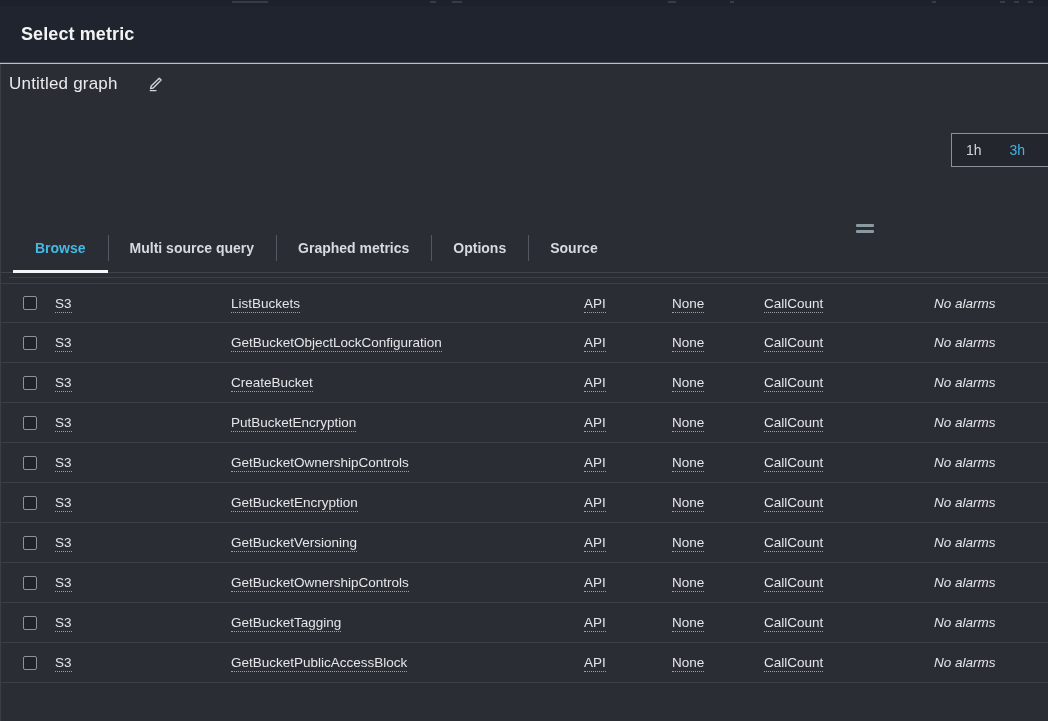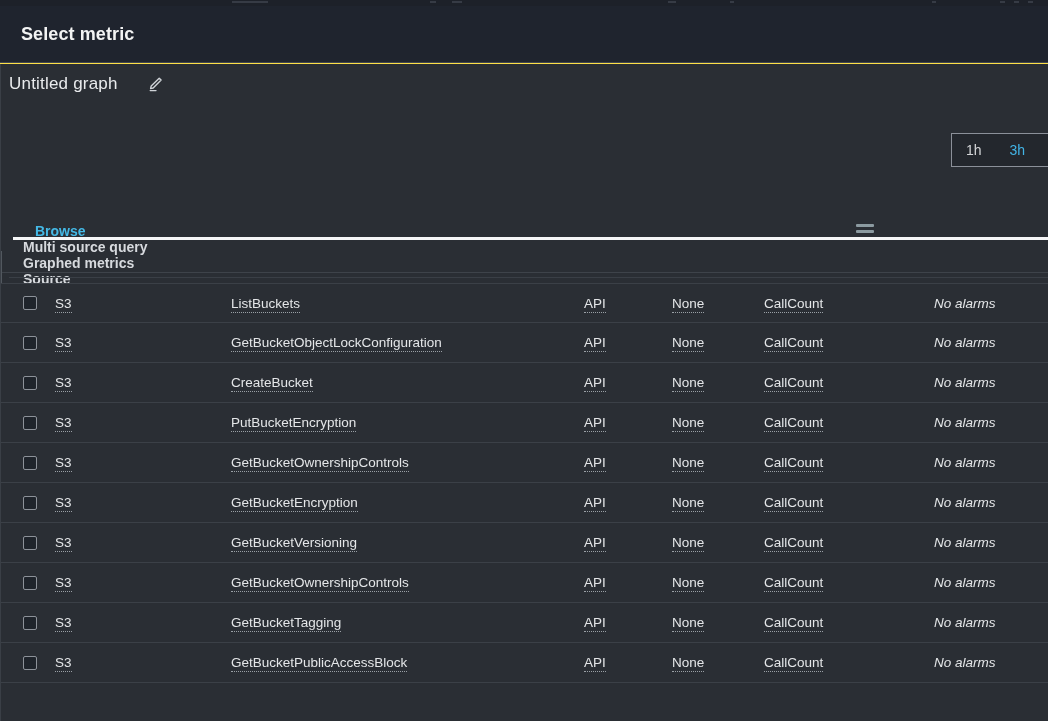--- a/index.html
+++ b/index.html
@@ -9,21 +9,21 @@
     height: 721px;
     overflow: hidden;
     background: #16191d;
     font-family: "Liberation Sans", sans-serif;
   }
 
   #app {
     position: relative;
     width: 1048px;
     height: 721px;
-    background: #fde047;
+    background: #fca5a5;
     overflow: hidden;
   }
 
   
   .top-sliver {
     position: absolute;
     top: 0; left: 0;
     width: 1048px;
     height: 6px;
     background: #1d2129;
@@ -131,21 +131,20 @@
 
   
   .tabs {
     position: absolute;
     top: 159px; left: 0;
     width: 1048px;
     height: 50px;
     display: flex;
     align-items: stretch;
     border-bottom: 1px solid #3e434a;
-    flex-direction: column;
   }
   .tab {
     position: relative;
     display: flex;
     align-items: center;
     padding: 0 22px;
     font-size: 14px;
     font-weight: bold;
     color: #d7dade;
     cursor: pointer;
@@ -261,20 +260,21 @@
 
     <div class="resize-handle">
       <i></i>
         <i></i>
     </div>
 
     <div class="tabs">
       <div class="tab active">Browse</div>
       <div class="tab">Multi source query</div>
       <div class="tab">Graphed metrics</div>
+      <div class="tab">Options</div>
       <div class="tab">Source</div>
     </div>
 
     <div class="tabs-underline"></div>
 
     <div class="metrics-table">
 
       <div class="metric-row">
         <div class="cell cell-check">
             <span class="checkbox"></span>

